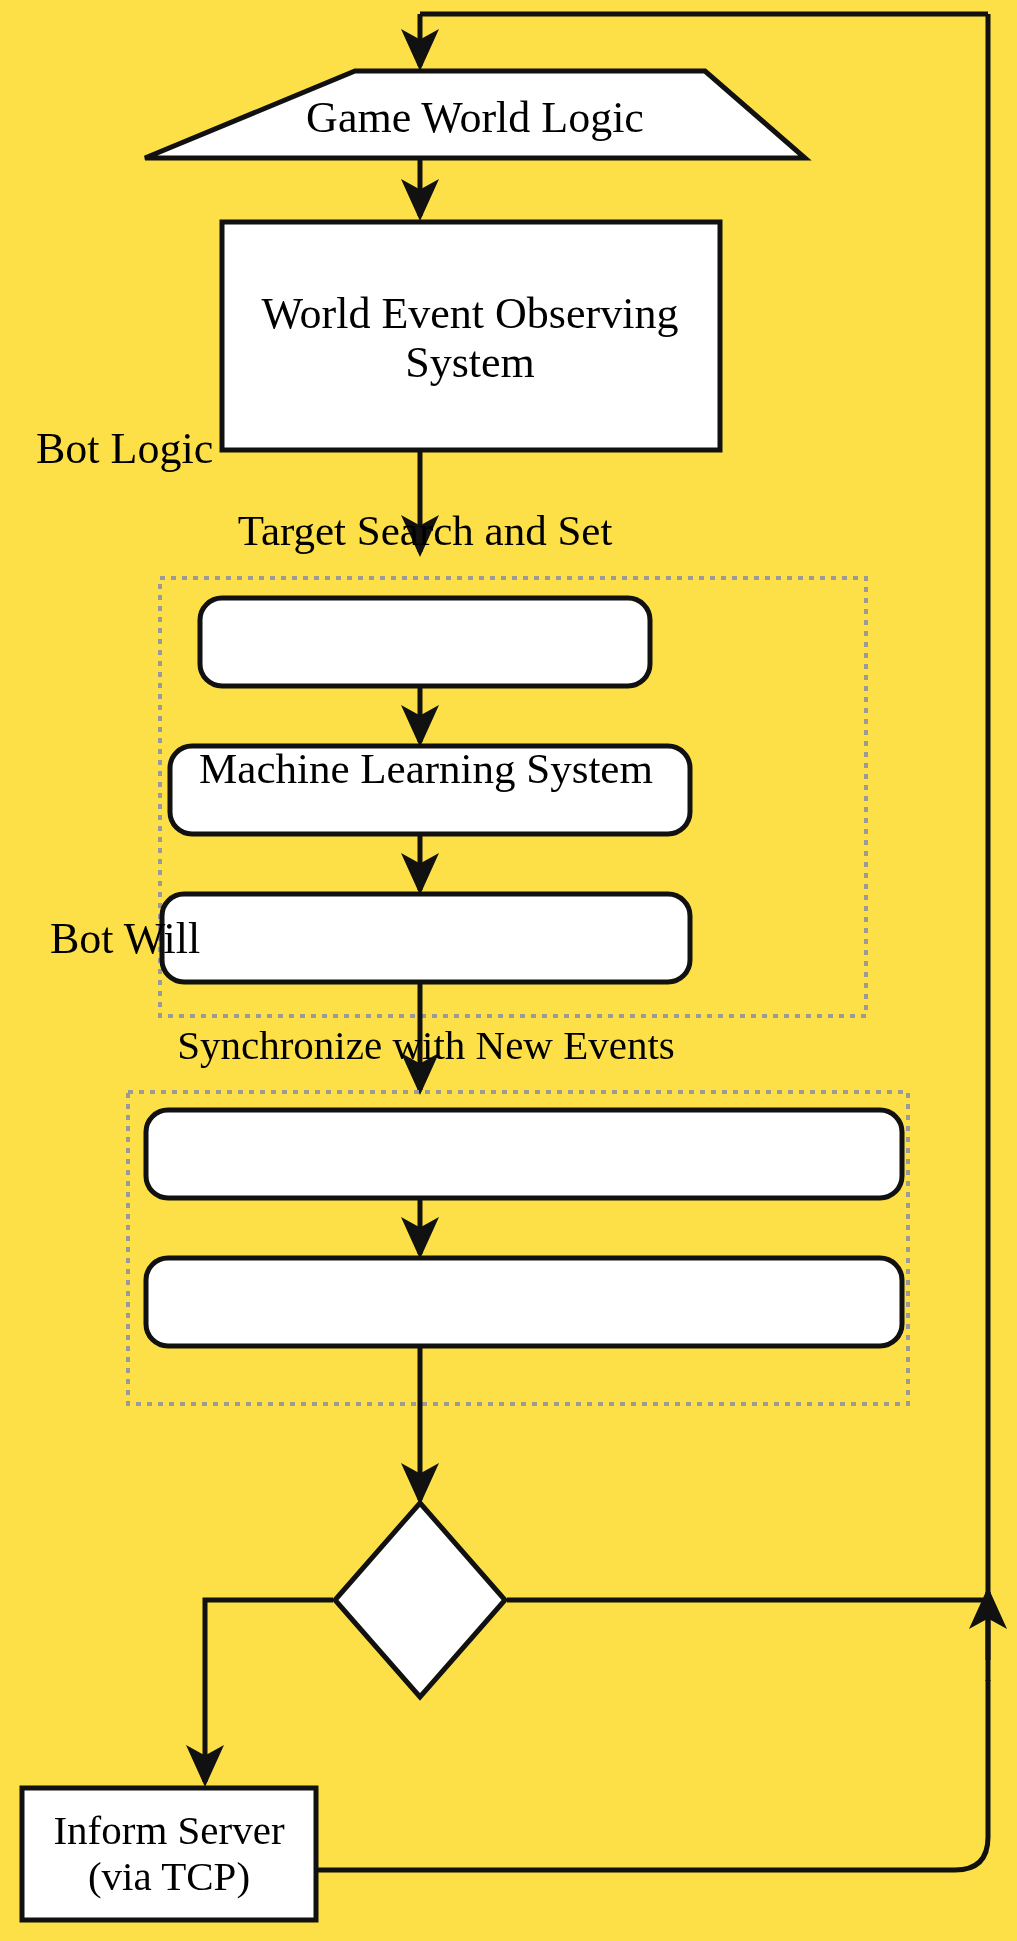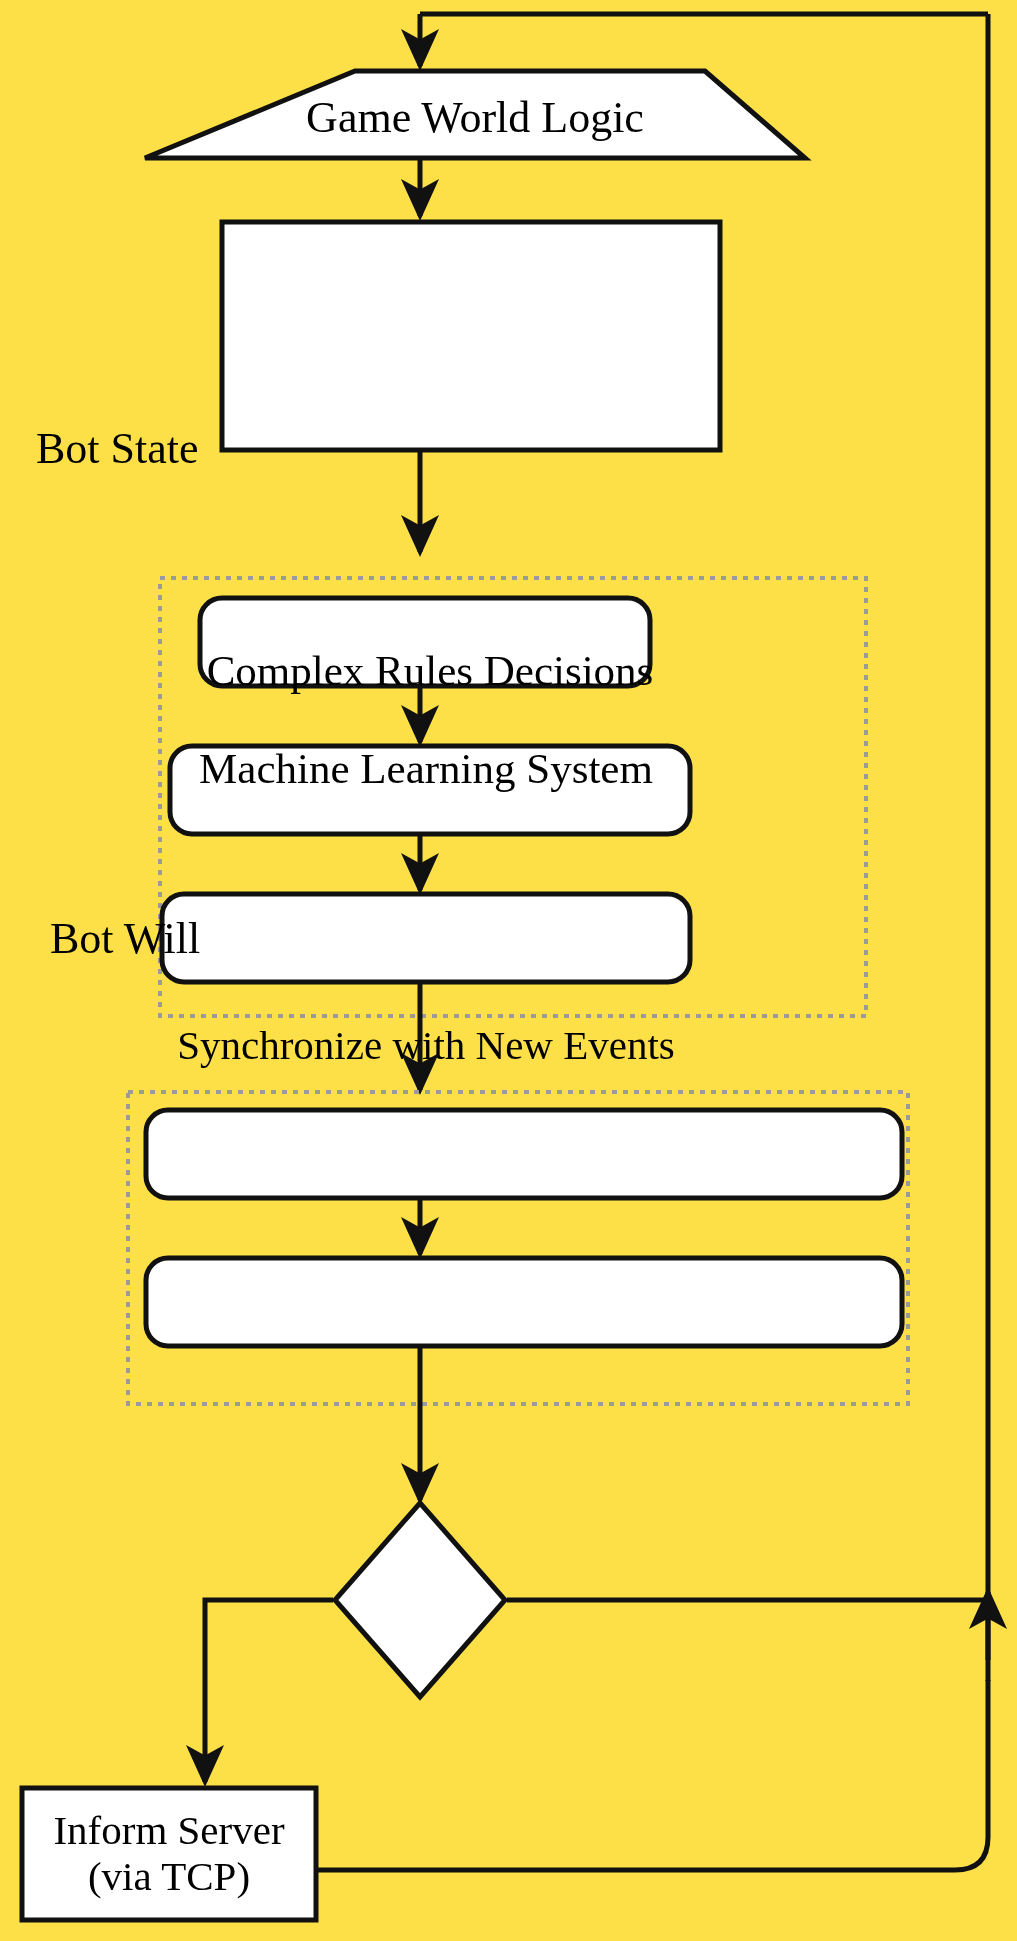--- a/index.html
+++ b/index.html
@@ -145,25 +145,27 @@
       <rect x="22" y="1788" width="294" height="132" fill="#ffffff" stroke="#111111" stroke-width="5"></rect>
     </g>
 
     <g>
       <path d="M318,1870 L955,1870 Q988,1870 988,1837 L988,1680" fill="none" stroke="#111111" stroke-width="5"></path>
     </g>
   </svg>
 
   <div class="node-label lbl-game-world">Game World Logic</div>
 
+  <div class="node-label lbl-world-event">World Event Observing
+System</div>
 
-  <div class="group-label lbl-bot-mind">Bot State</div>
+  <div class="group-label lbl-bot-mind">Bot Logic</div>
 
+  <div class="node-label lbl-target">Target Search and Set</div>
 
-  <div class="node-label lbl-complex">Complex Rules Decisions</div>
 
   <div class="node-label lbl-machine">Machine Learning System</div>
 
   <div class="group-label lbl-bot-will">Bot Will</div>
 
   <div class="node-label lbl-sync">Synchronize with New Events</div>
 
 
   <div class="node-label lbl-inform">Inform Server
 (via TCP)</div>

